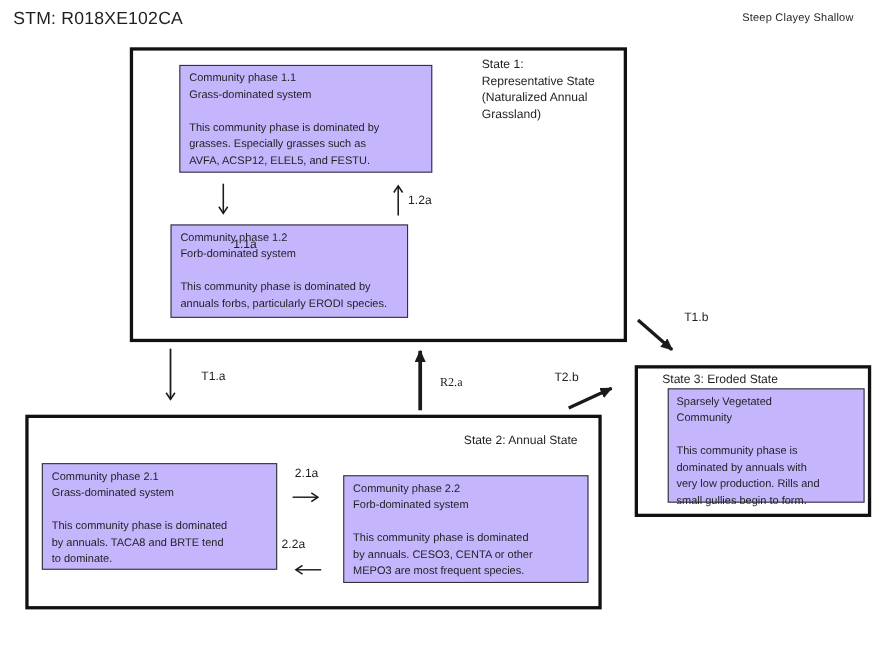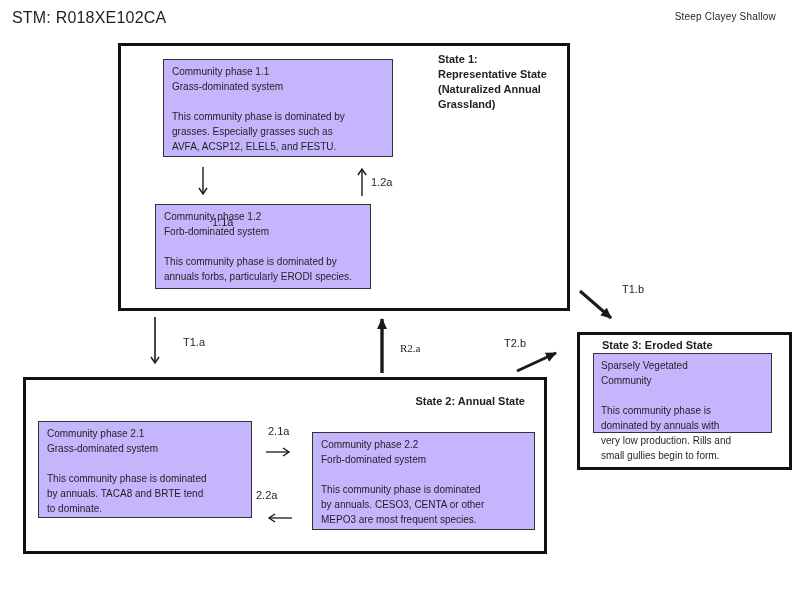--- a/index.html
+++ b/index.html
@@ -35,24 +35,24 @@
     box-sizing: border-box;
     padding: 4px 8px;
     font-size: 10px; line-height: 15px;
   }
   .phase-box .spacer { height: 15px; }
   .pre { white-space: pre-line; }
   #phase11 { left: 42px;  top: 13px;  width: 230px; height: 98px; }
   #phase12 { left: 34px;  top: 158px; width: 216px; height: 85px; }
   #phase21 { left: 12px;  top: 41px;  width: 214px; height: 97px; }
   #phase22 { left: 286px; top: 52px;  width: 223px; height: 98px; }
-  #phase3  { left: 13px;  top: 18px;  width: 179px; height: 80px; padding: 4px 7px; }
+  #phase3  { left: 27px;  top: 18px;  width: 179px; height: 104px; padding: 4px 7px; }
   .state-label {
     position: absolute;
-    font-size: 11px; line-height: 15px; font-weight: bold;
+    font-size: 11px; line-height: 15px;
   }
   #state1-label { left: 317px; top: 6px; width: 140px; }
   #state2-label { right: 19px; top: 14px; }
   #state3-label { left: 22px; top: 3px; }
   .alabel {
     position: absolute;
     font-size: 11px; line-height: 13px;
   }
   #lbl-11a { left: 212px; top: 176px; margin-top: 40px; }
   #lbl-12a { left: 371px; top: 176px; text-align: center; }

